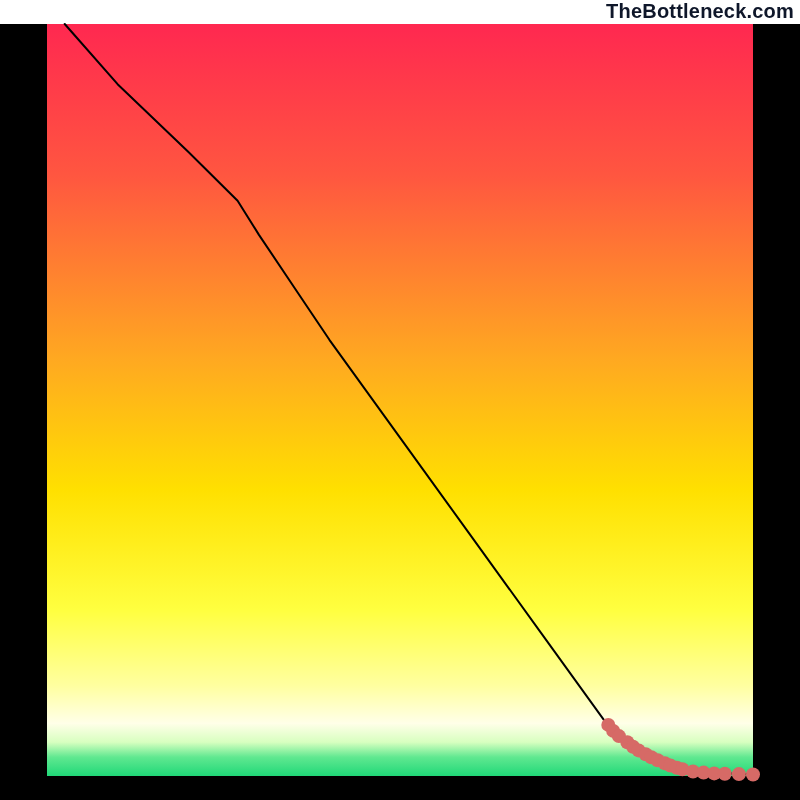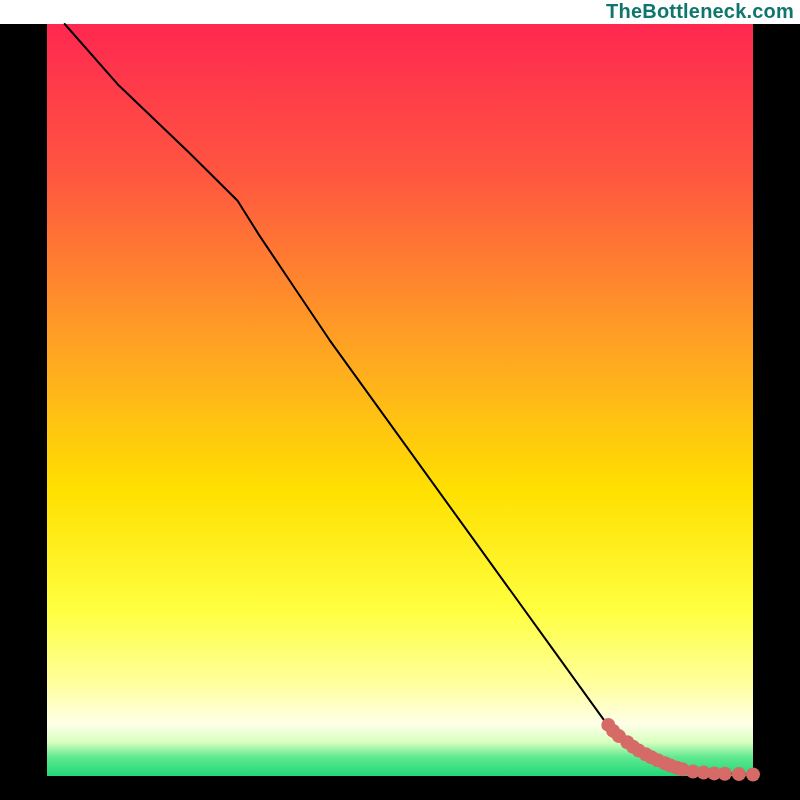--- a/index.html
+++ b/index.html
@@ -15,21 +15,21 @@
     width: 800px;
     height: 800px;
     position: relative;
   }
   .watermark {
     position: absolute;
     top: 0;
     right: 6px;
     font-size: 20px;
     font-weight: 600;
-    color: #0f766e;
+    color: #0f172a;
     letter-spacing: 0.2px;
     z-index: 10;
   }
   svg {
     position: absolute;
     top: 0;
     left: 0;
   }
 </style>
 </head>

